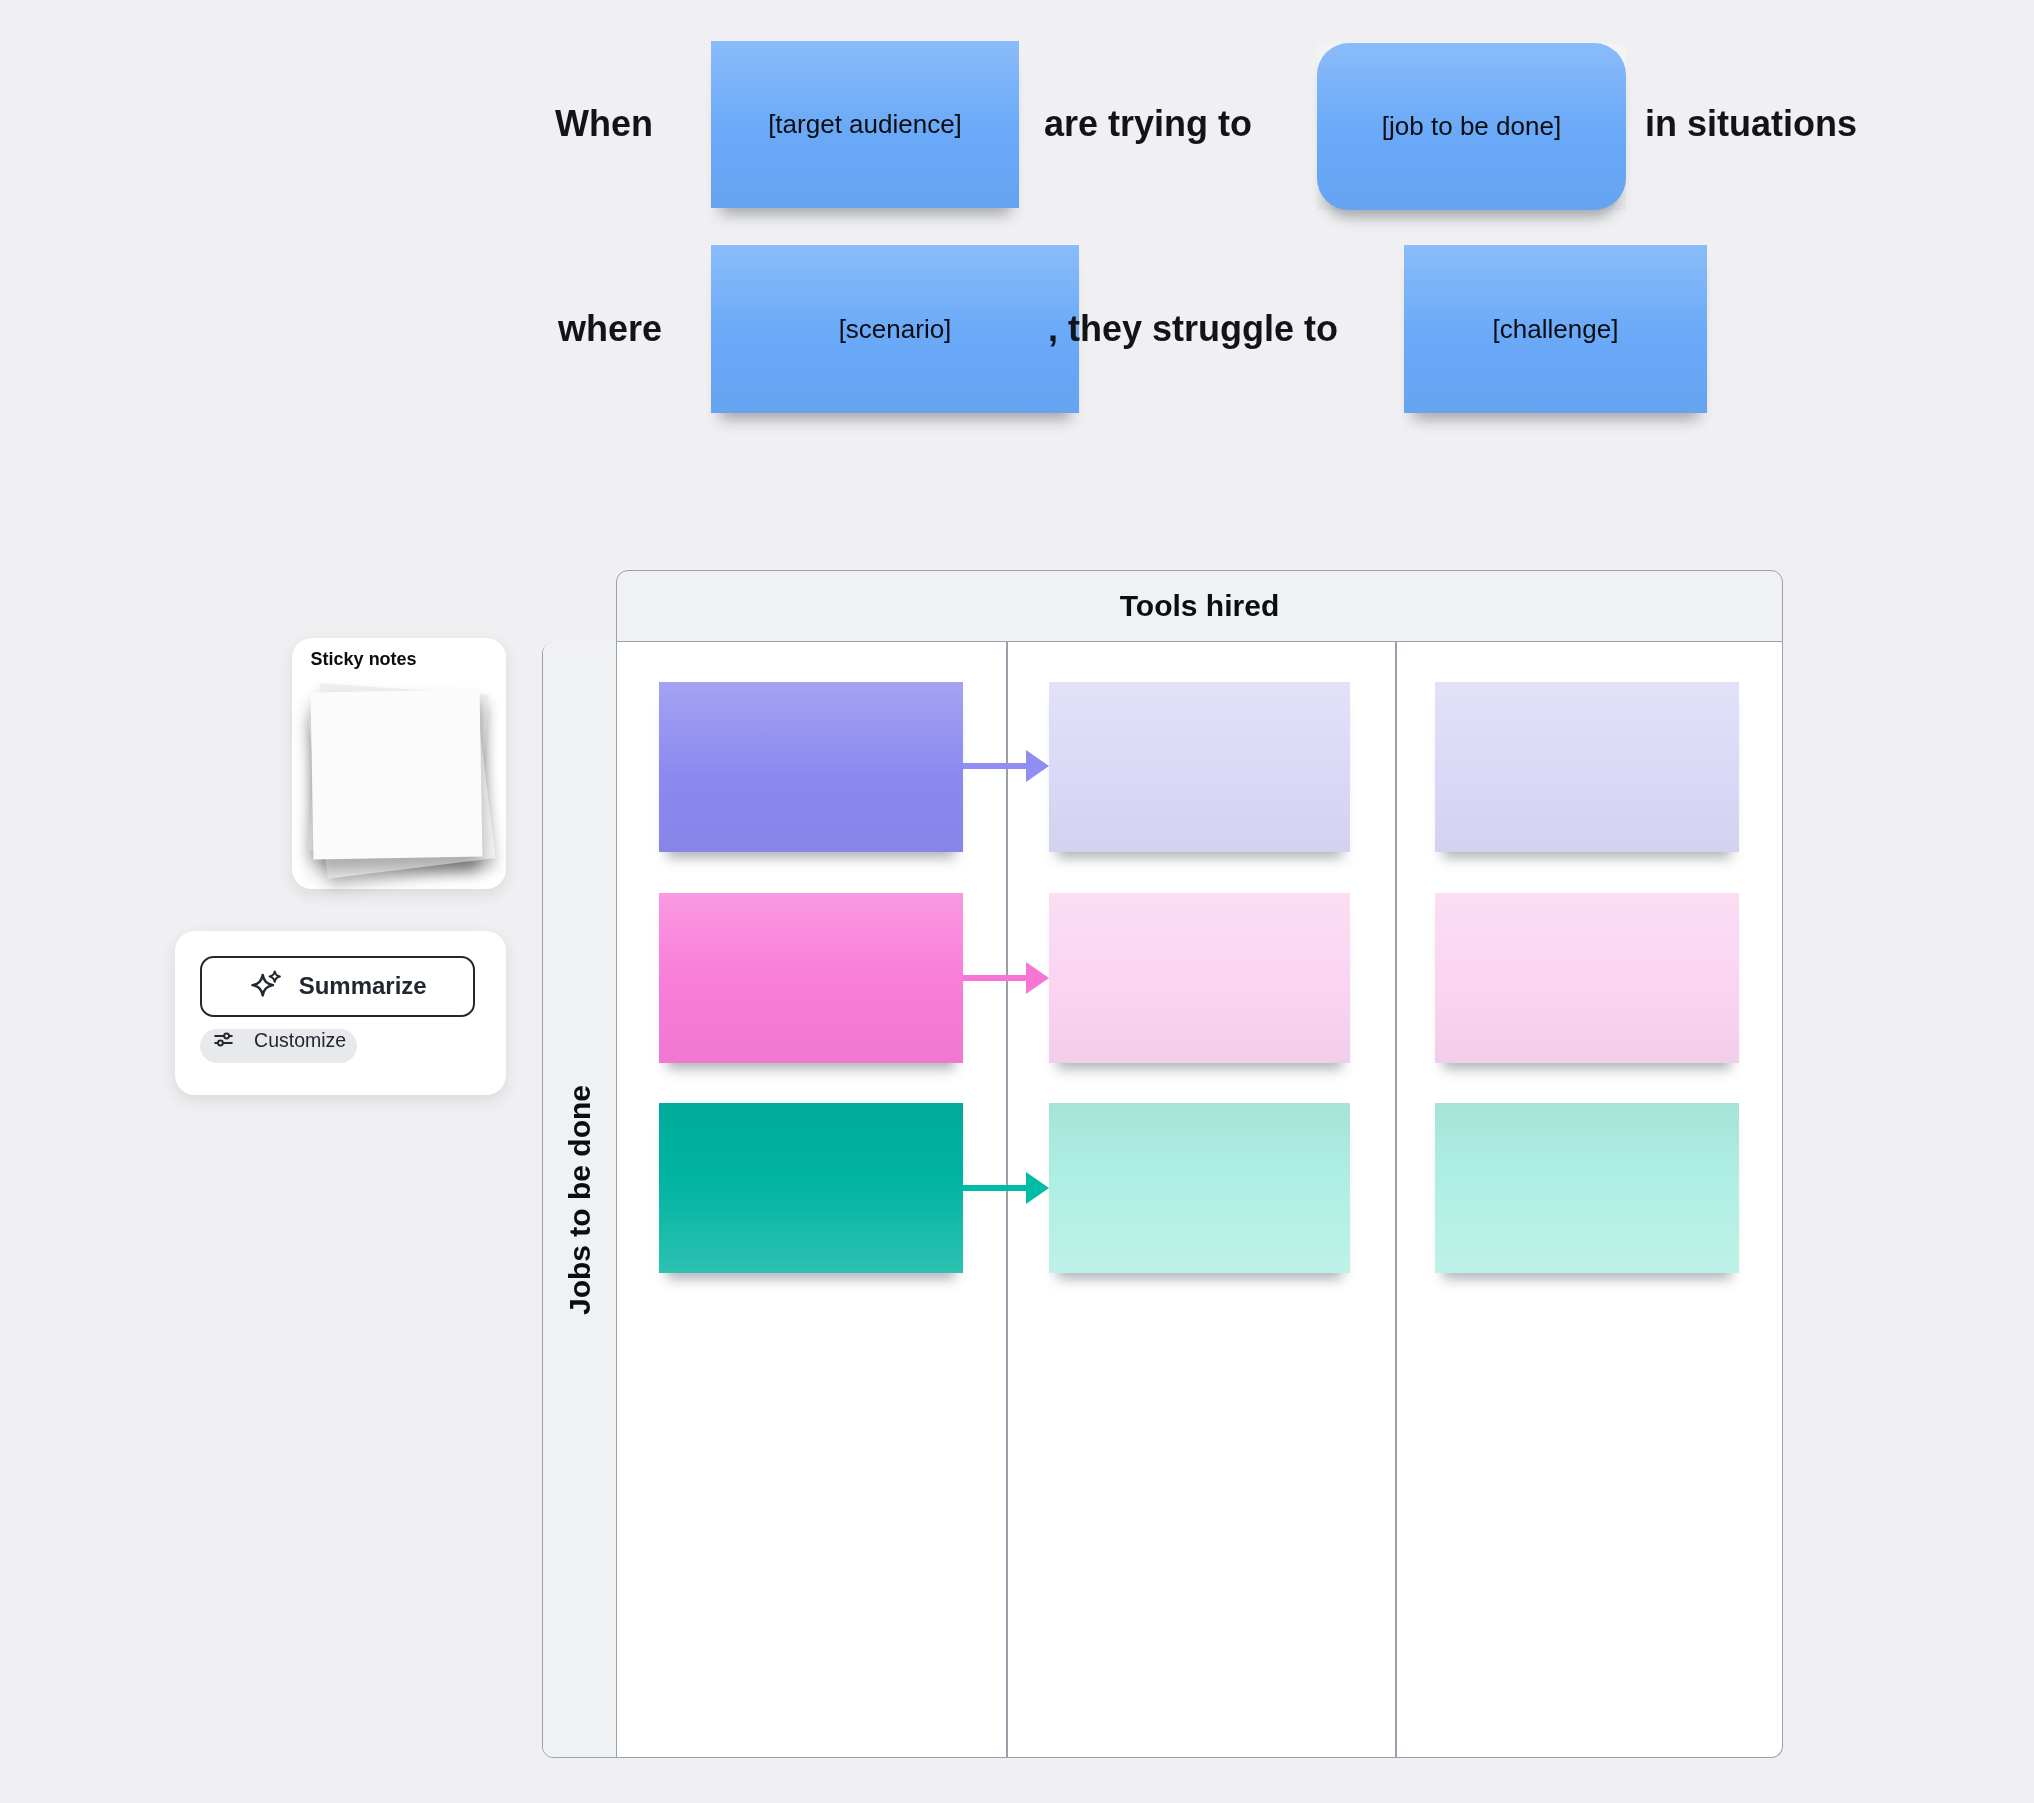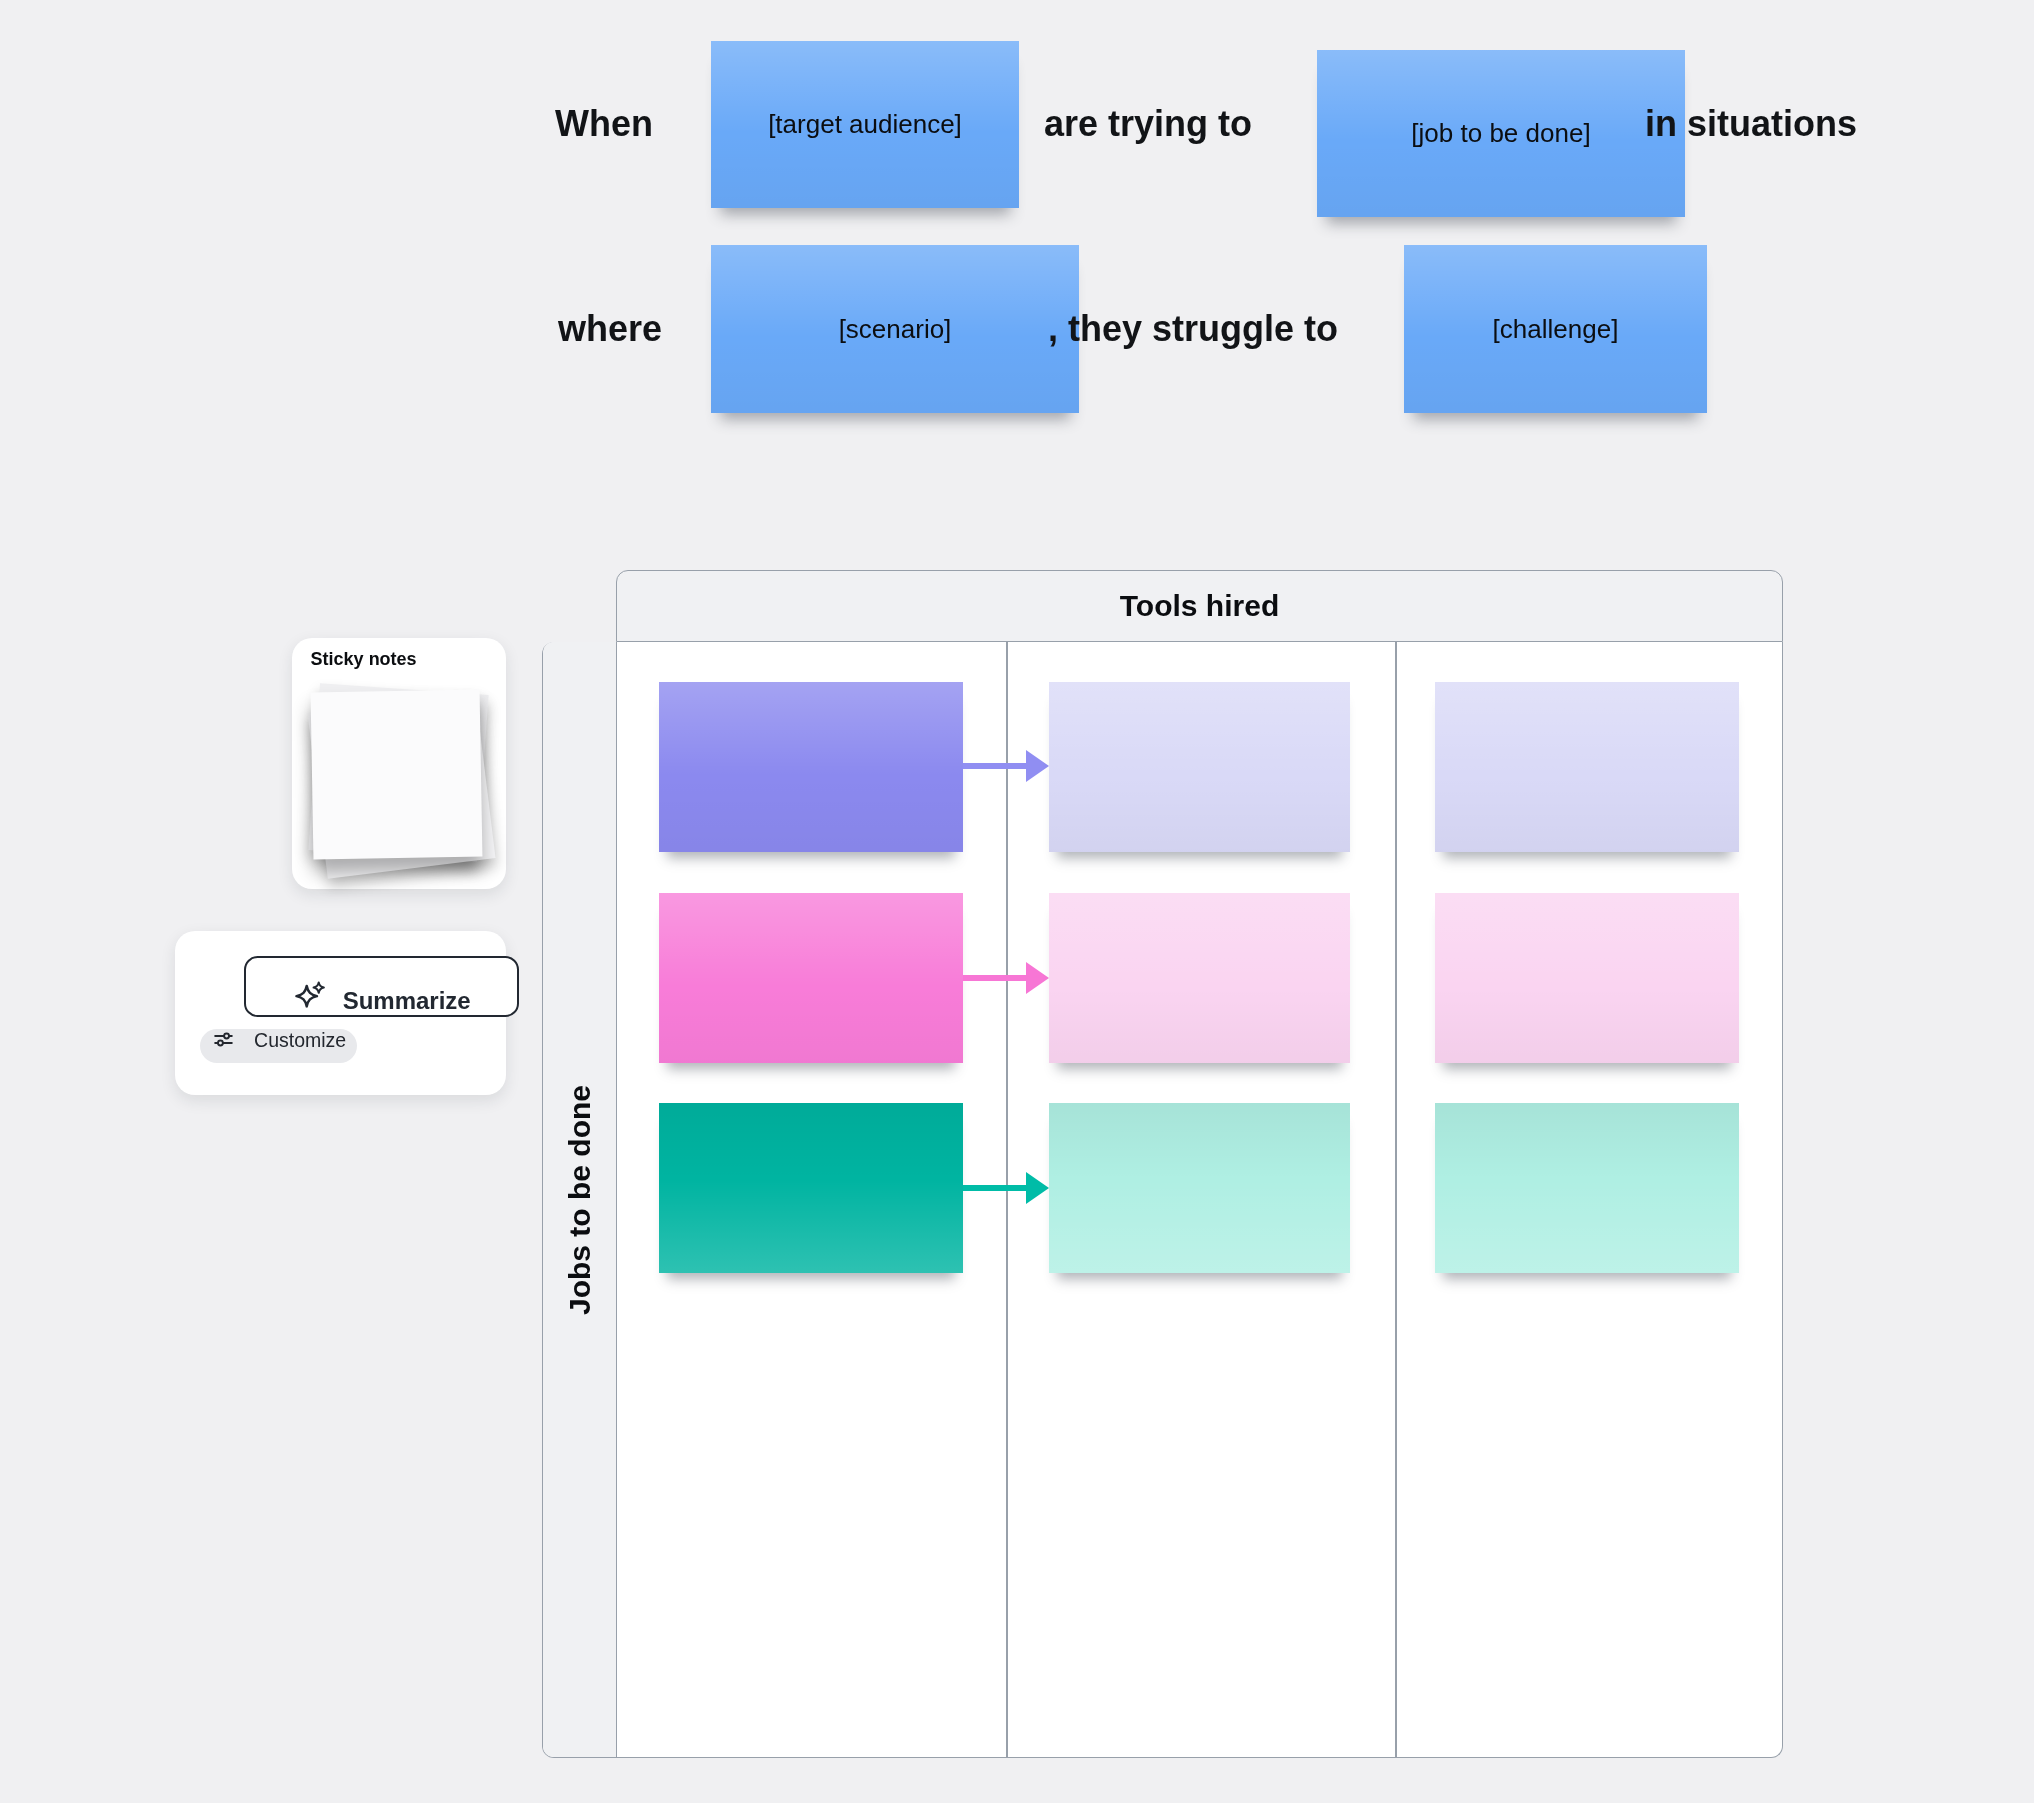--- a/index.html
+++ b/index.html
@@ -146,25 +146,24 @@
   }
   .ai-button {
     position: absolute;
     left: 25.4px; top: 24.6px;
     width: 275px; height: 61px;
     background: #FFFFFF;
     border: 2.5px solid #222831;
     border-radius: 13.6px;
     box-sizing: border-box;
     display: flex;
-    align-items: flex-end;
+    align-items: center;
     justify-content: center;
     gap: 13.6px;
     cursor: pointer;
-    margin-left: 44px;
   }
   .ai-button-label {
     font-weight: bold;
     font-size: 24px;
     color: #222831;
   }
   .ai-pill {
     position: absolute;
     left: 25.4px; top: 98px;
     width: 157px; height: 34px;
@@ -187,21 +186,21 @@
 <div class="stage">
 
   <span class="stext" style="left:555px; top:102px">When</span>
 
   <div class="note grad-down" style="left: 711px; top: 41px; width: 308px; height: 167px; background: rgb(105, 169, 248);">
     <span class="note-label">[target audience]</span>
   </div>
 
   <span class="stext" style="left:1044px; top:102px">are trying to</span>
 
-  <div class="note grad-down" style="left: 1317px; top: 50px; width: 368px; height: 167px; background: rgb(105, 169, 248);">
+  <div class="note grad-down" style="left: 1317px; top: 43px; width: 309px; height: 167px; background: rgb(105, 169, 248); border-radius: 32px;">
     <span class="note-label">[job to be done]</span>
   </div>
 
   <span class="stext" style="left:1645px; top:102px">in situations</span>
 
   <span class="stext" style="left:558px; top:307px">where</span>
 
   <div class="note grad-down" style="left: 711px; top: 245px; width: 368px; height: 168px; background: rgb(105, 169, 248);">
     <span class="note-label">[scenario]</span>
   </div>

